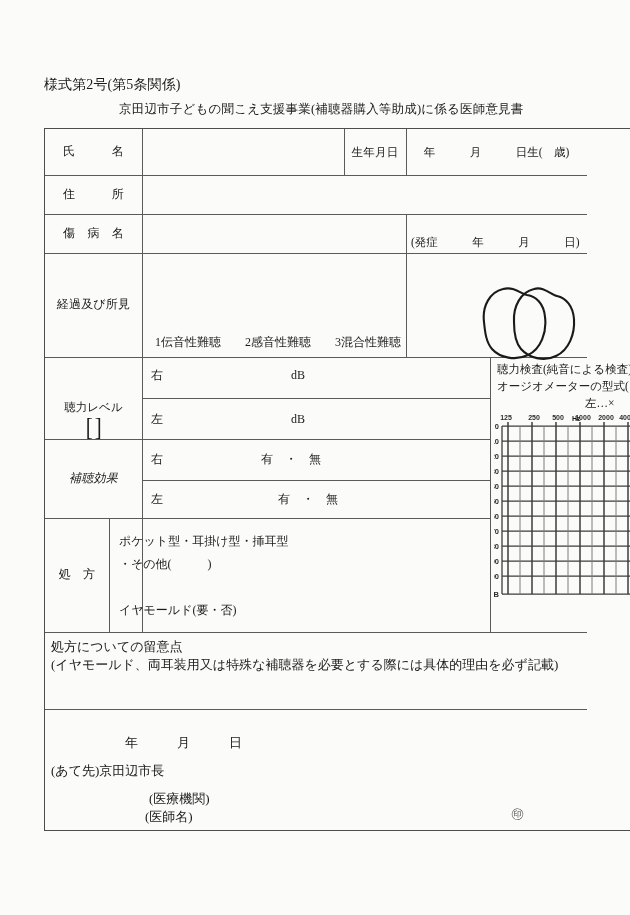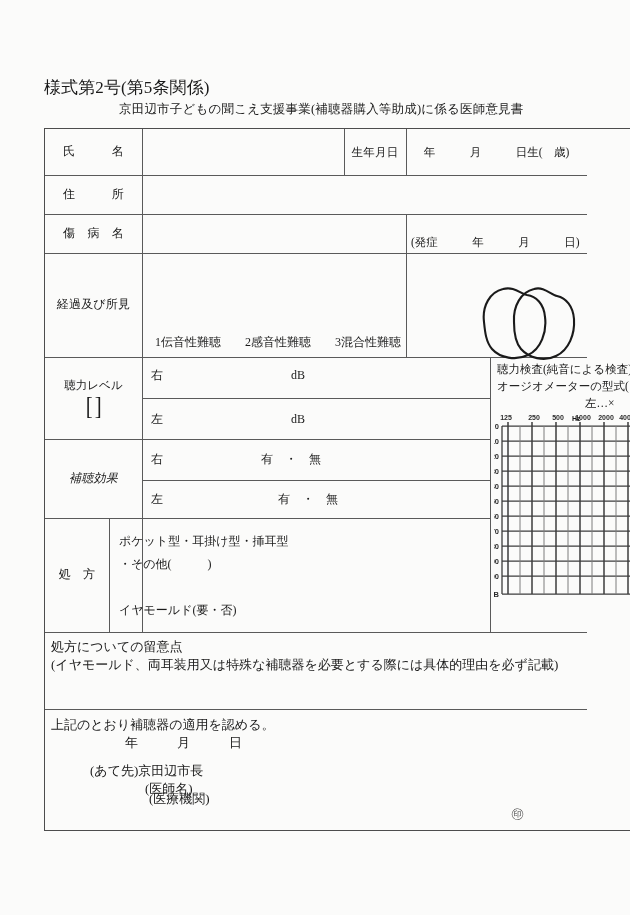--- a/index.html
+++ b/index.html
@@ -19,21 +19,21 @@
   .page {
     position: absolute;
     left: 0; top: 0;
     width: 630px; height: 915px;
   }
 
   
   .form-no {
     position: absolute;
     left: 44px; top: 76px;
-    font-size: 17px;
+    font-size: 14px;
     letter-spacing: .1px;
     white-space: nowrap;
   }
   .doc-title {
     position: absolute;
     left: 119px; top: 101px;
     font-size: 12.5px;
     letter-spacing: .2px;
     white-space: nowrap;
   }
@@ -71,21 +71,21 @@
     align-items: center;
     justify-content: center;
     text-align: center;
   }
 
   
   .hl-label {
     display: flex;
     flex-direction: column;
     align-items: center;
-    justify-content: center;
+    justify-content: flex-end;
     font-size: 11.5px;
     line-height: 1.32;
   }
   .brk {
     display: flex;
     align-items: stretch;
   }
   .brk .bar {
     font-size: 26px;
     line-height: .92;
@@ -278,21 +278,20 @@
           <line x1="141" y1="10" x2="141" y2="182"></line>
         </g>
       </svg>
     </div>
     <div class="cell" style="left:527px; top:285px; width:20px; height:10px; font-size:7px; font-family:'Liberation Sans',sans-serif; font-weight:bold;">Hz</div>
 
     <div class="txtblock" style="left:6px; top:508px;">処方についての留意点</div>
     <div class="txtblock" style="left:6px; top:526px;">(イヤモールド、両耳装用又は特殊な補聴器を必要とする際には具体的理由を必ず記載)</div>
     <div class="txtblock" style="left:6px; top:546px; width:530px; height:32px;"></div>
 
-    <div class="txtblock" style="left:6px; top:586px;">上記のとおり補聴器の適用を認める。</div>
     <div class="txtblock" style="left:80px; top:604px;">年　　　月　　　日</div>
-    <div class="txtblock" style="left:6px; top:632px;margin-left:39px;">(あて先)京田辺市長</div>
+    <div class="txtblock" style="left:6px; top:632px;">(あて先)京田辺市長</div>
     <div class="txtblock" style="left:104px; top:660px;">(医療機関)</div>
-    <div class="txtblock" style="left:100px; top:650px;">(医師名)</div>
+    <div class="txtblock" style="left:100px; top:678px;">(医師名)</div>
     <div class="seal" style="left:466px; top:676px;">㊞</div>
 
   </div>
 </div>
 
 </body></html>

